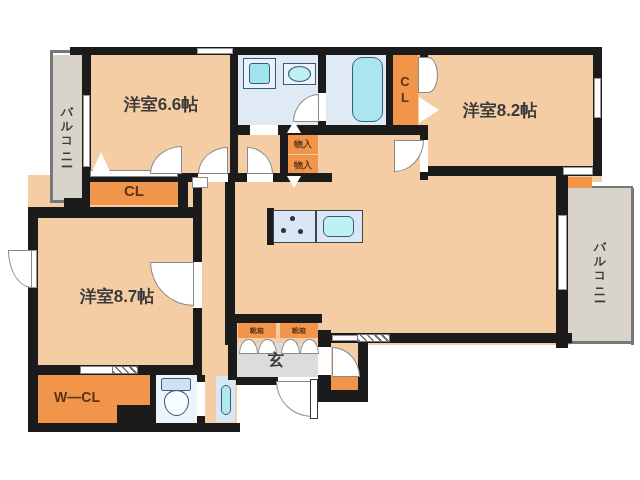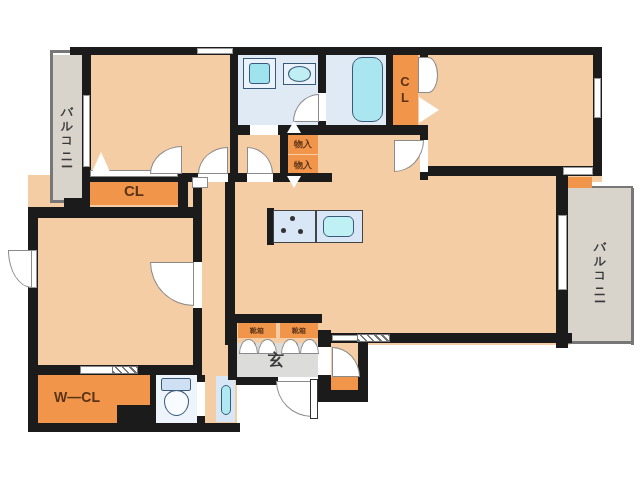--- a/index.html
+++ b/index.html
@@ -151,20 +151,23 @@
   <div class="abs fix" style="left:273px;top:210px;width:90px;height:33px;background:#d9e6f5;border-color:#444;"></div>
   <div class="abs" style="left:315px;top:211px;width:2px;height:31px;background:#444;"></div>
   <div class="abs" style="left:290px;top:216px;width:5px;height:5px;background:#333;border-radius:50%;"></div>
   <div class="abs" style="left:281px;top:228px;width:5px;height:5px;background:#333;border-radius:50%;"></div>
   <div class="abs" style="left:298px;top:229px;width:5px;height:5px;background:#333;border-radius:50%;"></div>
   <div class="abs fix" style="left:323px;top:216px;width:31px;height:21px;background:#bff0f4;border-radius:6px;"></div>
   <div class="abs fix" style="left:161px;top:378px;width:30px;height:13px;background:#cfe0f4;border-radius:2px;"></div>
   <div class="abs fix" style="left:164px;top:390px;width:25px;height:26px;background:#f8fbff;border-radius:50% 50% 50% 50% / 42% 42% 58% 58%;"></div>
   <div class="abs fix" style="left:221px;top:385px;width:10px;height:30px;background:#aee8f0;border-radius:6px;"></div>
 
+  <div class="abs lbl" style="left:161px;top:104px;font-size:17px;">洋室6.6帖</div>
+  <div class="abs lbl" style="left:500px;top:110px;font-size:17px;">洋室8.2帖</div>
+  <div class="abs lbl" style="left:117px;top:296px;font-size:17px;">洋室8.7帖</div>
   <div class="abs lbl v" style="left:67px;top:130px;font-size:12px;">バルコニー</div>
   <div class="abs lbl v" style="left:600px;top:265px;font-size:12px;">バルコニー</div>
   <div class="abs lblO" style="left:134px;top:190px;font-size:15px;">CL</div>
   <div class="abs lblO v" style="left:405px;top:90px;font-size:13px;letter-spacing:1px;">CL</div>
   <div class="abs lblO" style="left:77px;top:397px;font-size:14px;">W―CL</div>
   <div class="abs lbl" style="left:276px;top:360px;font-size:16px;">玄</div>
   <div class="abs lblO" style="left:303px;top:144px;font-size:9px;">物入</div>
   <div class="abs lblO" style="left:303px;top:165px;font-size:9px;">物入</div>
   <div class="abs lblO" style="left:257px;top:330px;font-size:7px;">靴箱</div>
   <div class="abs lblO" style="left:299px;top:330px;font-size:7px;">靴箱</div>

